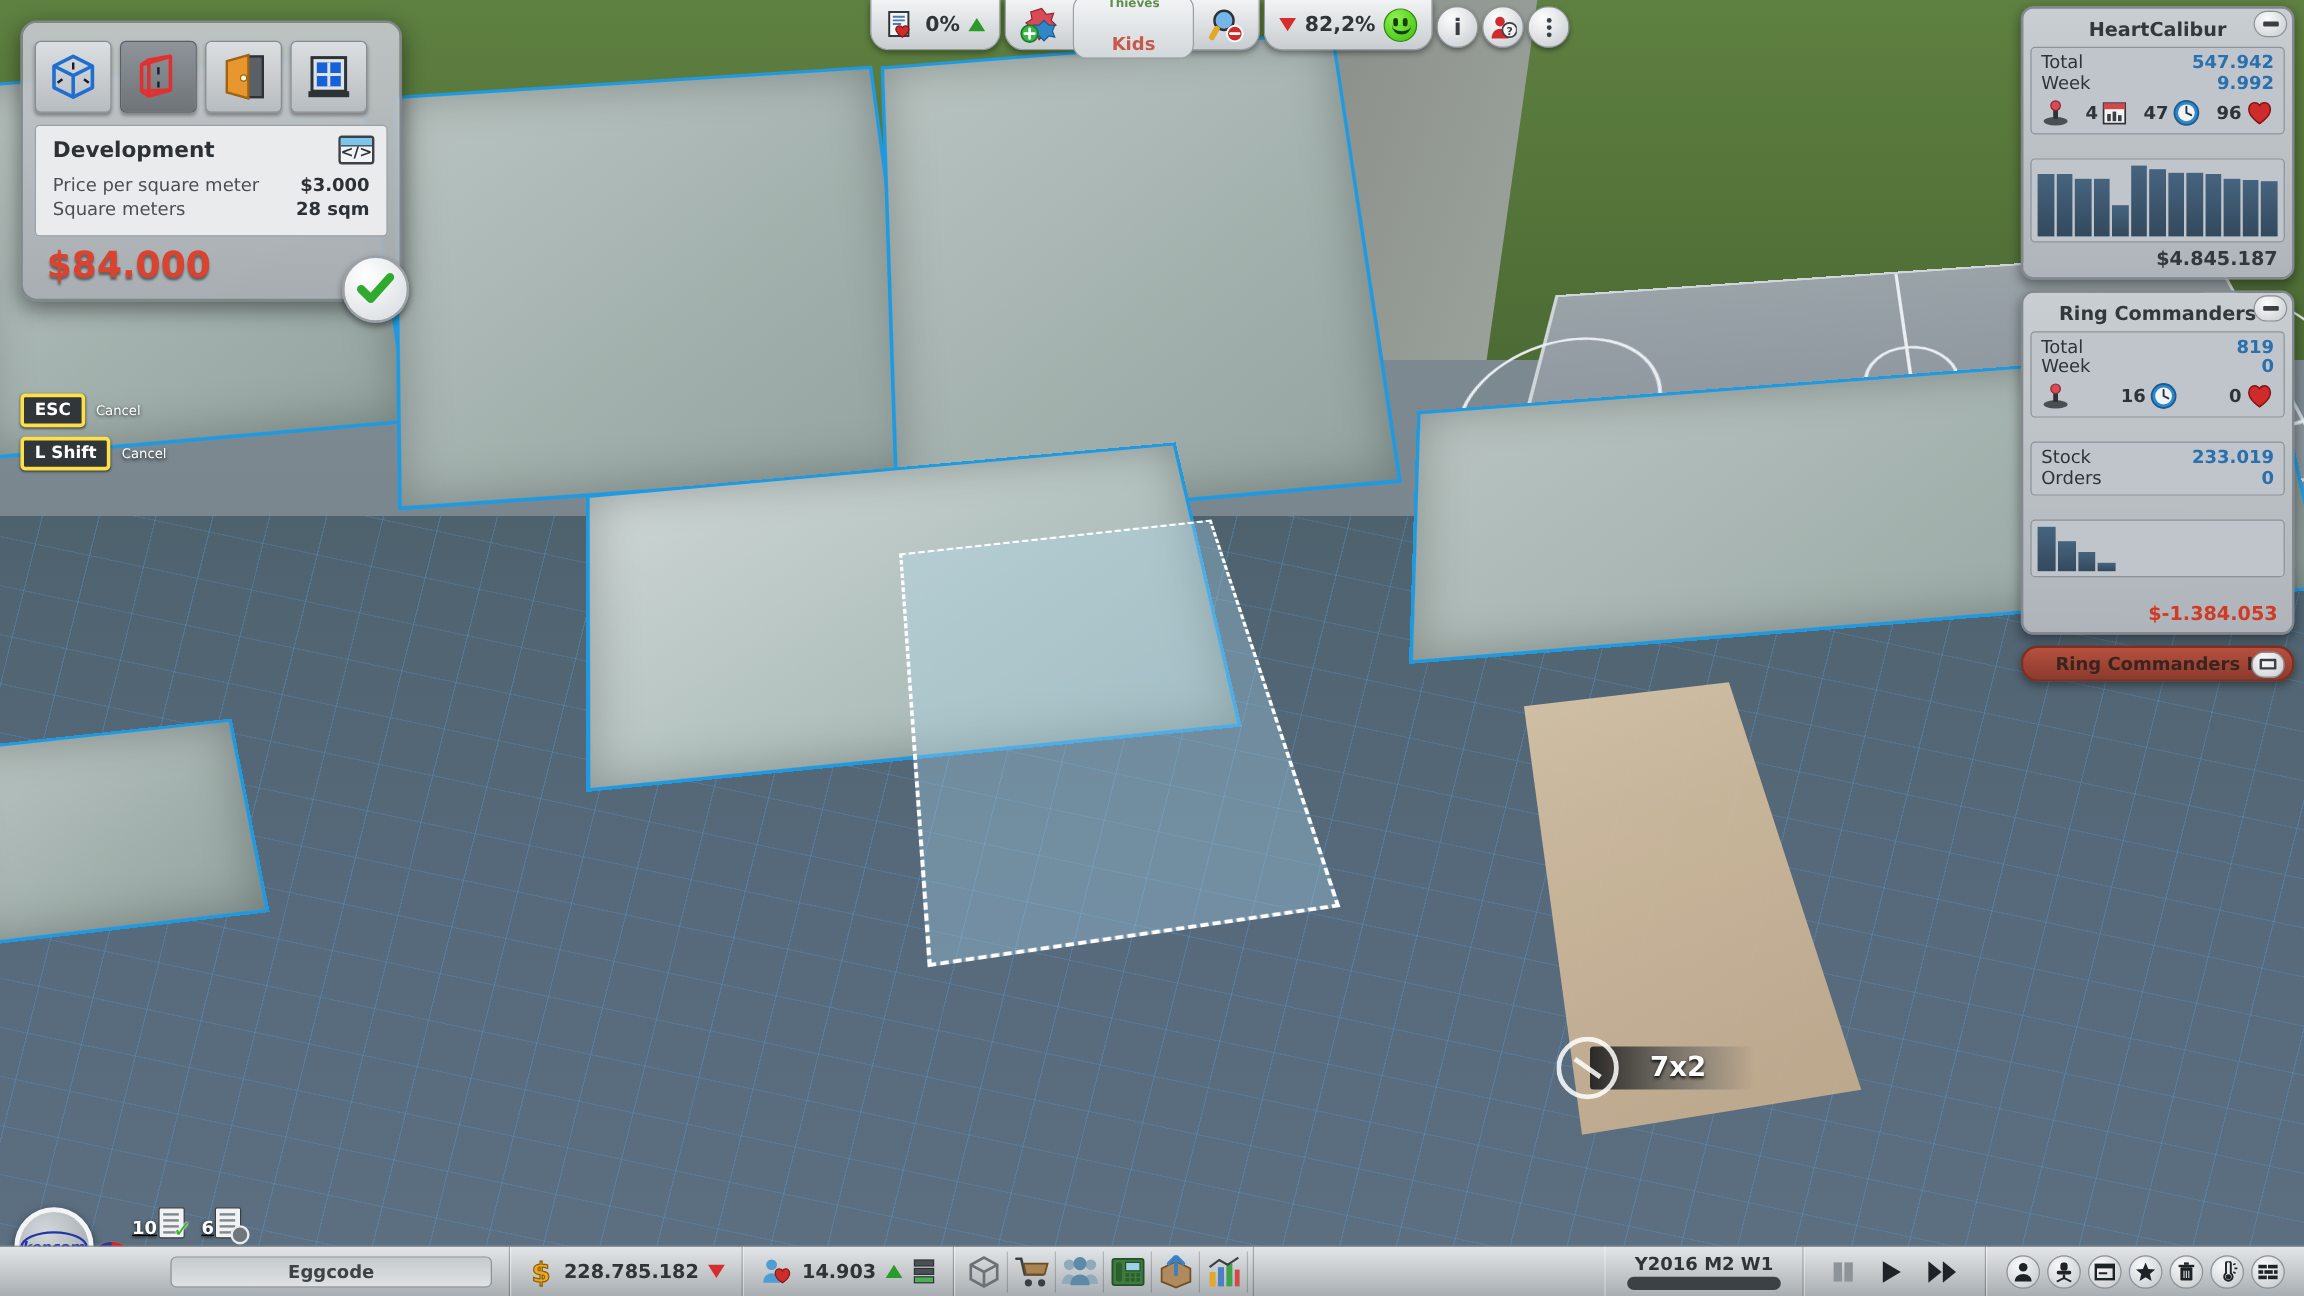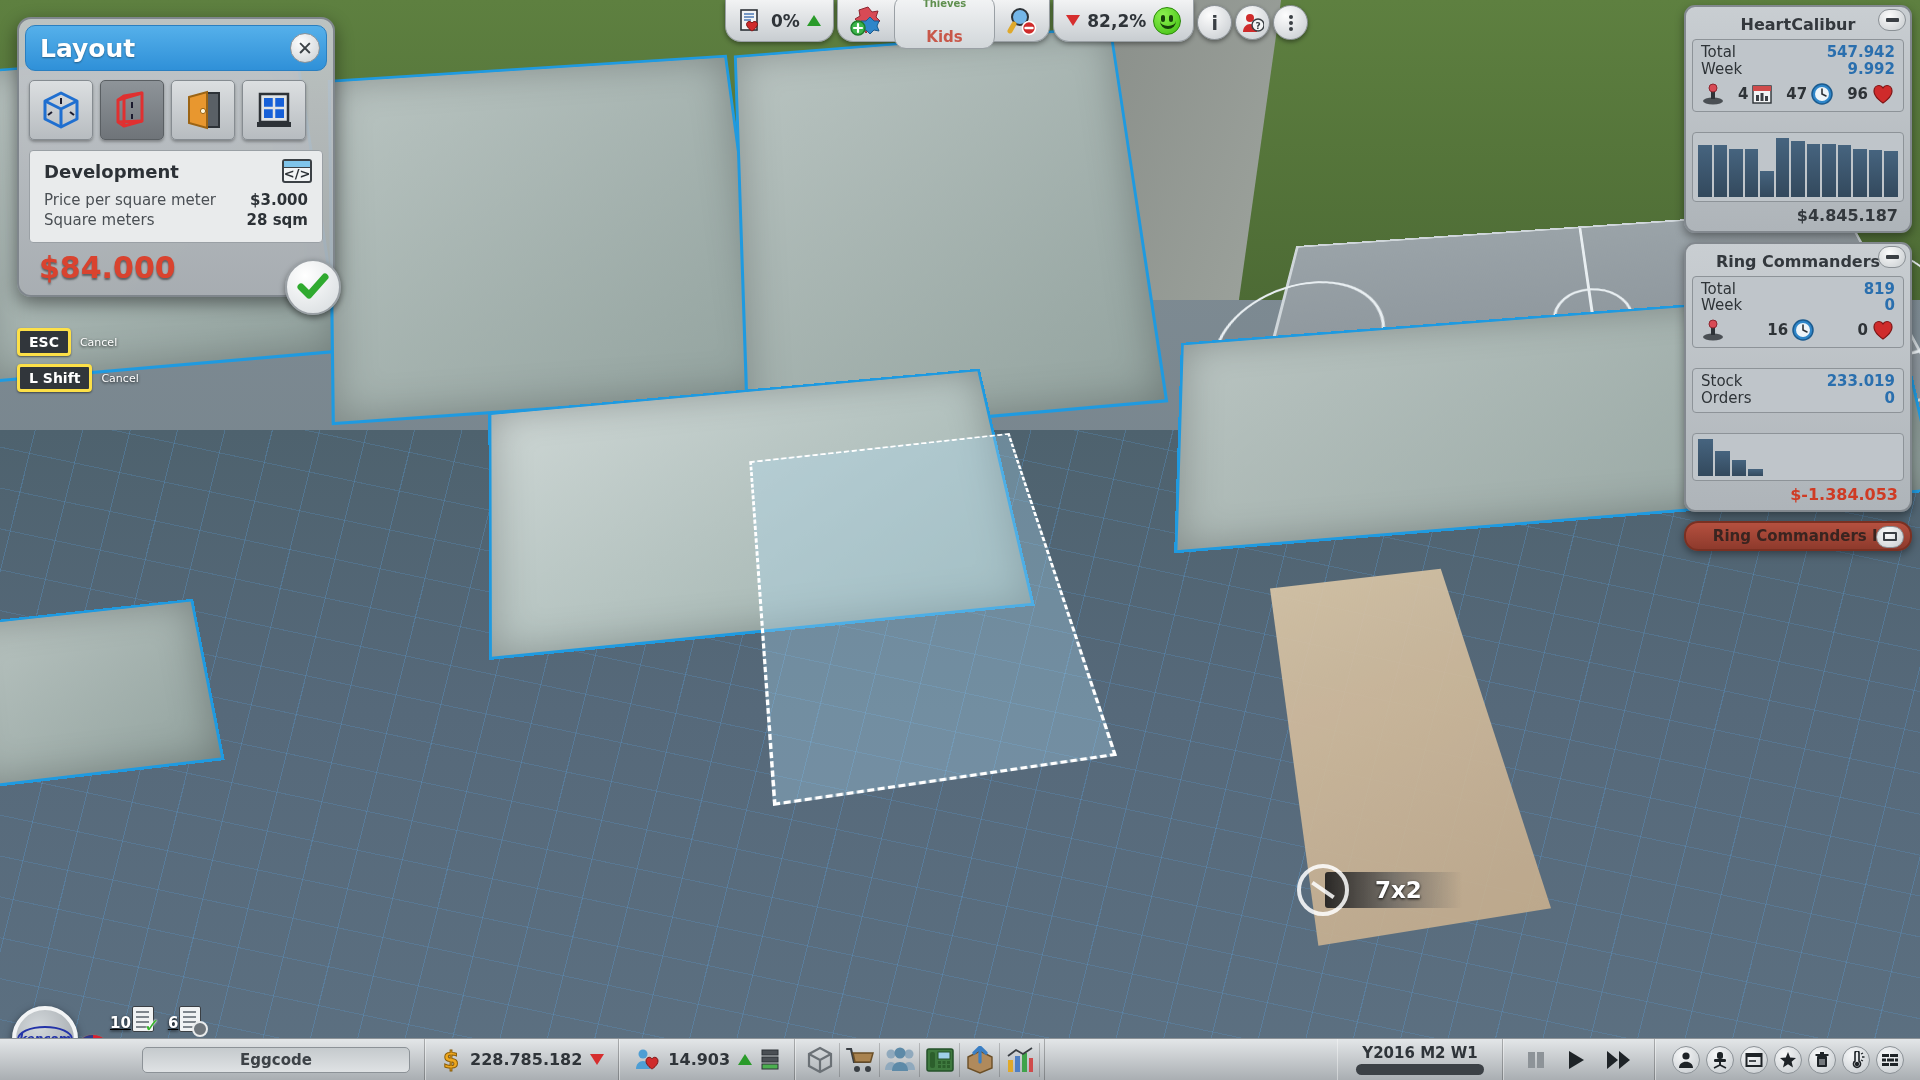--- a/index.html
+++ b/index.html
@@ -226,21 +226,21 @@
     margin-top:4px; font-size:15px; font-weight:bold; color:#2e3337;
   }
   .ic { display:flex; align-items:center; gap:3px; }
   .chart-box {
     background:#bfc5ca; border:1px solid #8d9398; border-radius:4px;
     height:70px; padding:4px 5px; display:flex; align-items:flex-end; gap:2px;
   }
   .chart-box.small { height:48px; }
   .bar { flex:1; background:linear-gradient(to bottom,#46647f,#33495d); }
   .money-line { text-align:right; font-size:16px; font-weight:bold; padding:4px 6px 0 0; color:#33383d; }
-  .money-line.neg { color:#cf3b24; }
+  .money-line.neg { color:#cf3b24;margin-top:17px; }
   #collapsed-panel {
     background:linear-gradient(to bottom,#b5503f,#8e3a2c);
     border:2px solid #7a3022; border-radius:14px;
     height:30px; display:flex; align-items:center; justify-content:center;
     position:relative; box-shadow:0 3px 8px rgba(0,0,0,.4);
   }
   #collapsed-panel .t { font-size:15px; font-weight:bold; color:#3a2420; }
 
   
   #size-tip {
@@ -366,24 +366,20 @@
   <div class="ghost"></div>
   <div class="ghost-pad"></div>
 
   <div id="size-tip">
     <span class="arrow"></span>
     <span>7x2</span>
   </div>
 </div>
 
 <div id="layout-panel">
-  <div id="layout-titlebar">
-    <span class="title">Layout</span>
-    <span class="close-btn">✕</span>
-  </div>
 
   <div id="tool-row">
     <div class="tool-btn">
       <svg width="44" height="44" viewBox="0 0 44 44">
         <g fill="none" stroke="#1f6fd0" stroke-width="3" stroke-linejoin="round">
           <path d="M22 5 L38 13 L38 31 L22 39 L6 31 L6 13 Z"></path>
           <path d="M6 13 L22 21 L38 13 M22 21 L22 39"></path>
         </g>
         <g stroke="#1a1a2e" stroke-width="2" marker-end="none">
           <path d="M22 16 L22 10"></path>

